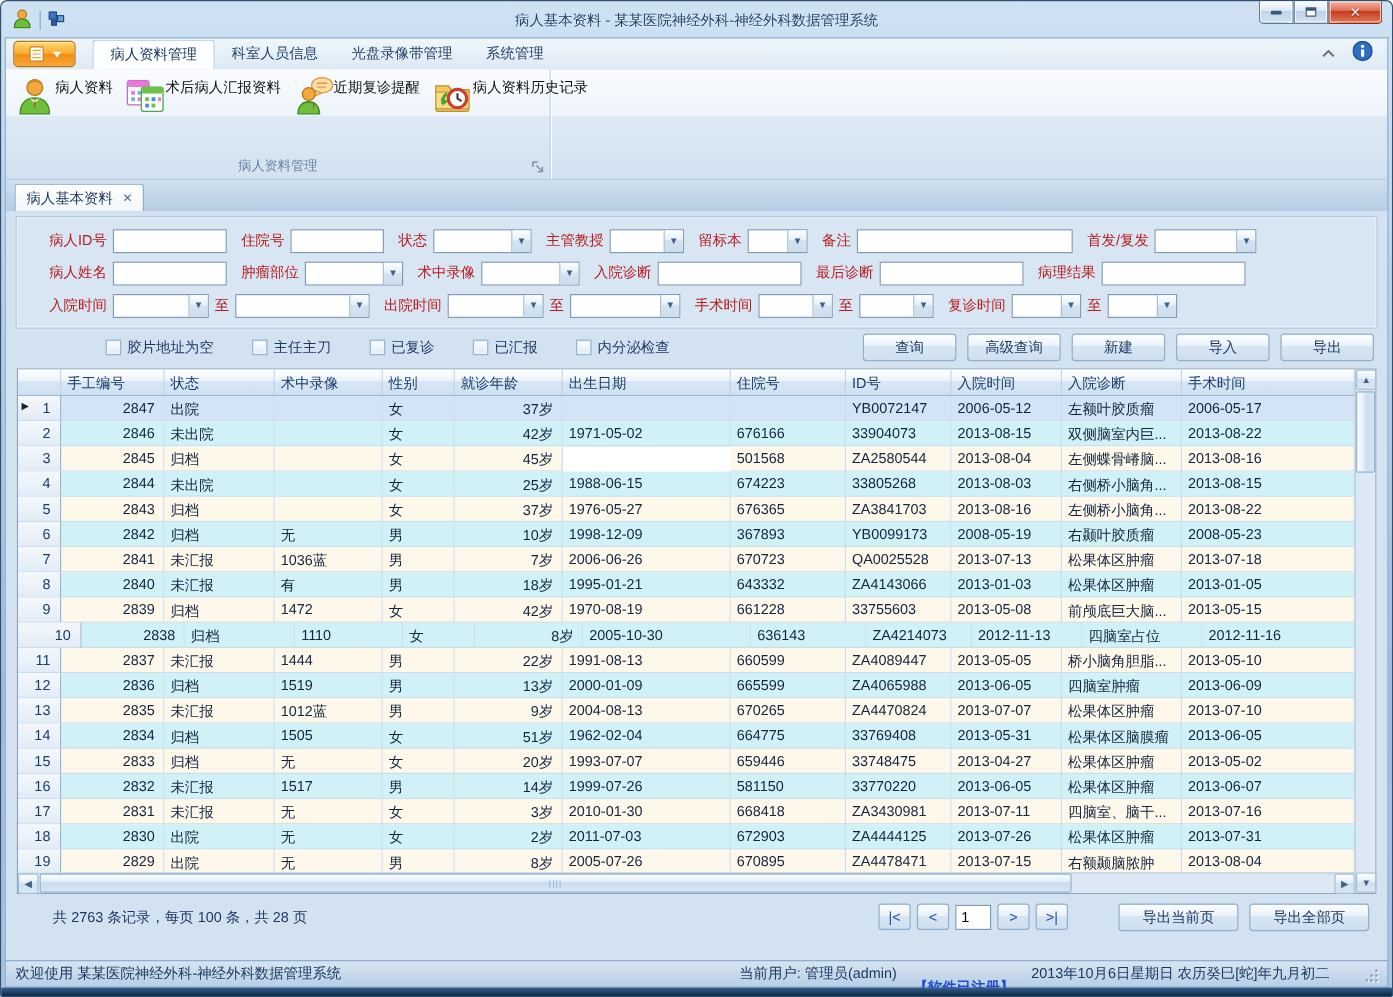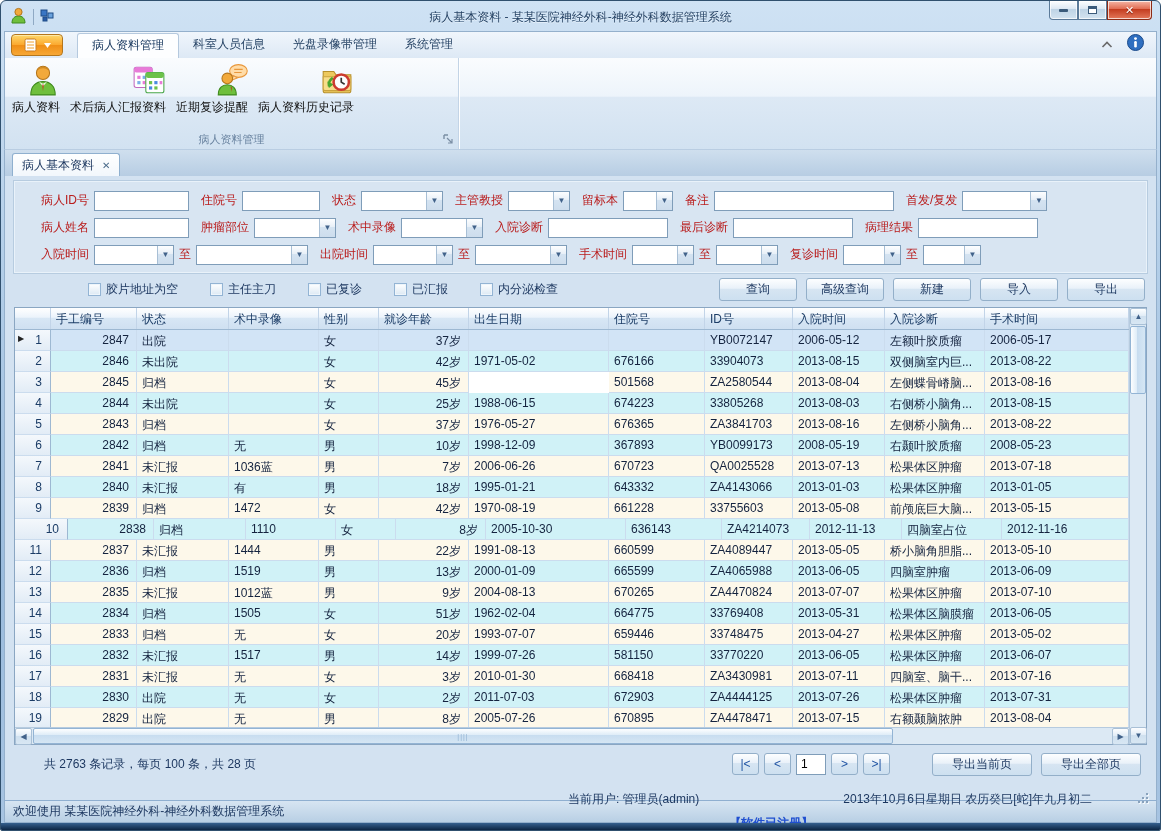--- a/index.html
+++ b/index.html
@@ -39,21 +39,21 @@
     color:#15355c; }
   .tabrow-right { margin-left:auto; display:flex; align-items:center; gap:14px; padding:0 12px 4px 0; }
 
   
   .ribbon { height:92px; margin:0 3px; border-left:1px solid #94b0cc; border-right:1px solid #94b0cc;
     background:linear-gradient(#fafcfe 0%,#edf4fb 42%,#dde9f5 43%,#d2e2f1 100%);
     border-bottom:1px solid #b9cde2; display:flex; }
   .rgroup { width:454px; height:100%; display:flex; flex-direction:column; position:relative;
     border-right:1px solid #c3d4e6; box-shadow:1px 0 0 #ffffff; }
   .rbtns { flex:1; display:flex; align-items:flex-start; padding:3px 2px 0 2px; }
-  .rbtn { display:flex; flex-direction:column; align-items:flex-end; padding:2px 5px; border-radius:3px; }
+  .rbtn { display:flex; flex-direction:row; align-items:flex-start; padding:2px 5px; border-radius:3px; }
   .ricon svg { display:block; }
   .rlabel { margin-top:2px; color:#111; white-space:nowrap; }
   .rfooter { height:18px; text-align:center; color:#68829f; font-size:11px; line-height:16px; }
   .launcher { position:absolute; right:4px; bottom:4px; width:11px; height:11px; }
 
   
   .doctabs { height:26px; margin:0 3px; border-left:1px solid #94b0cc; border-right:1px solid #94b0cc;
     background:linear-gradient(#cfdfee,#b7cde3); padding:3px 0 0 7px; display:flex; }
   .dtab { height:23px; display:inline-flex; align-items:center; gap:8px; padding:0 9px;
     background:linear-gradient(#feffff,#f2f7fc); border:1px solid #8fb0cf; border-bottom:none;
@@ -125,21 +125,21 @@
   .pginput { width:30px; height:21px; border:1px solid #7f9db9; padding:0 0 0 4px; font-size:12px;
     font-family:inherit; }
   .exports { display:flex; gap:9px; margin-left:42px; margin-right:4px; }
   .ebtn { width:100px; height:23px; border:1px solid #93afc9; border-radius:3px; color:#1a355e;
     background:linear-gradient(#fdfeff,#e9f1f9 45%,#d7e5f2 46%,#cde0f0); font-size:12px; font-family:inherit; }
 
   
   .statusbar { height:23px; margin:0 3px; border:1px solid #94b0cc; border-top:1px solid #8fafd0;
     background:linear-gradient(#d7e5f2,#b8cfe4); display:flex; align-items:center; padding:0 8px;
     color:#1a355e; }
-  .sb-right { margin-left:auto; display:flex; align-items:flex-start; gap:30px; }
+  .sb-right { margin-left:auto; display:flex; align-items:center; gap:14px; }
   .reg { color:#1f4fd0; text-decoration:underline; font-weight:bold;margin-top:24px; }
   .grip { width:12px; height:12px; position:relative; margin-left:14px; }
   .grip i { position:absolute; width:2px; height:2px; background:#89a2bc; box-shadow:1px 1px 0 #f2f7fb; }
   .bottom-frame { height:7px; background:linear-gradient(#35608e,#0d2644); }
 </style>
 </head>
 <body>
 
 <div class="window">
 

